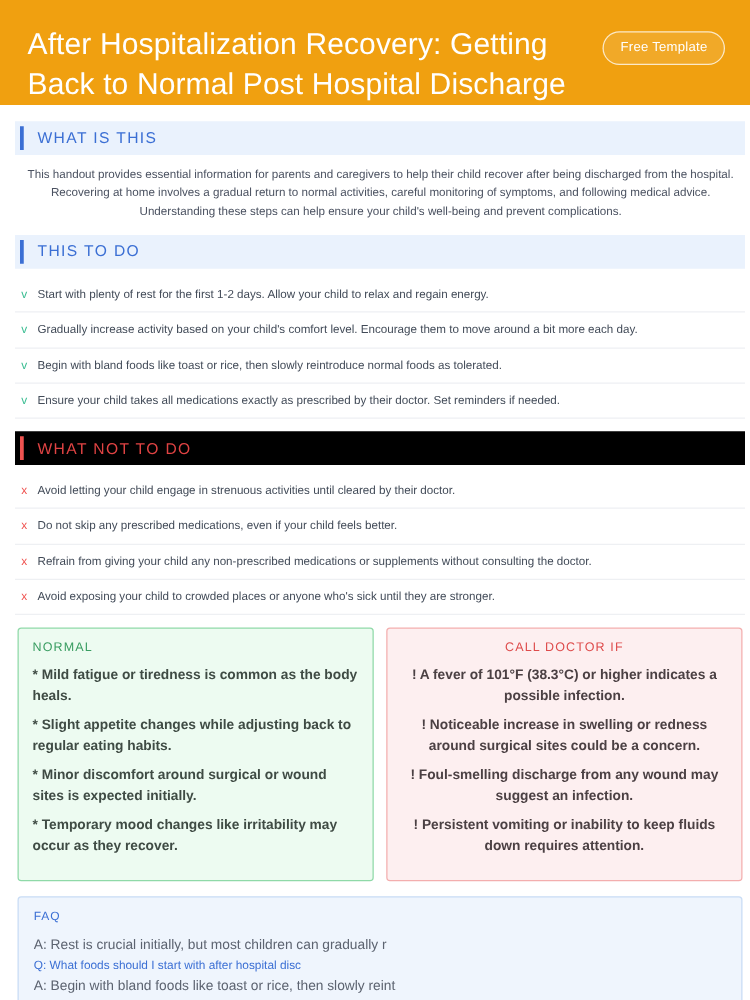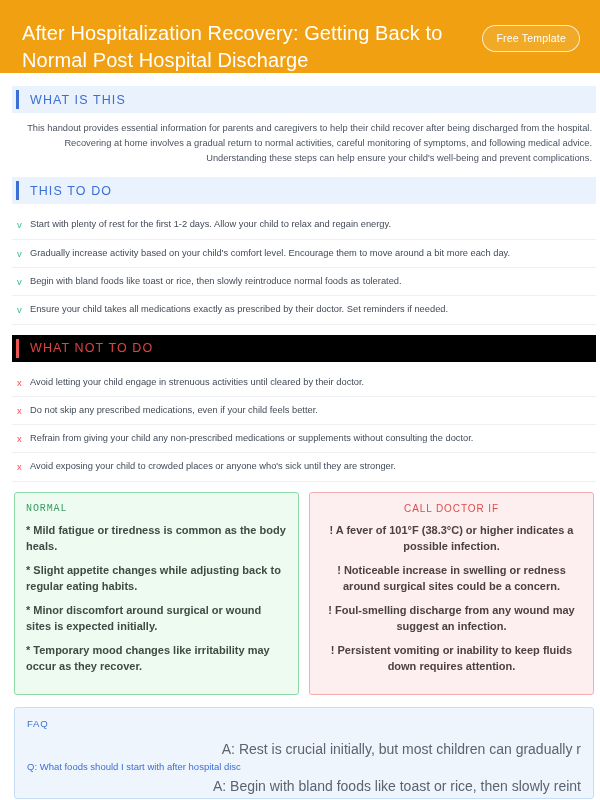--- a/index.html
+++ b/index.html
@@ -30,21 +30,21 @@
   .header {
     background: #f0a010;
     height: 120px;
     padding: 16px 14px 0 22px;
     display: flex;
     align-items: flex-start;
     justify-content: space-between;
   }
   .header-title {
     color: #ffffff;
-    font-size: 20px;
+    font-size: 24px;
     font-weight: 400;
     line-height: 1.33;
     letter-spacing: 0.1px;
     max-width: 452px;
     padding-top: 4px;
   }
   .badge {
     margin-top: 9px;
     margin-right: 6px;
     border: 1px solid rgba(255,255,255,0.75);
@@ -89,21 +89,21 @@
   .sh-red { background: #000000; }
   .sh-red .bar { background: #ef5350; }
   .sh-red .sh-title { color: #e04343; }
 
   .intro {
     font-size: 9.3px;
     line-height: 1.62;
     color: #4a5160;
     padding: 1px 4px 0 5px;
     margin-bottom: 11px;
-    text-align: right;
+    text-align: center;
   }
 
   .list { margin-bottom: 10px; }
   .list-item {
     display: flex;
     align-items: flex-start;
     font-size: 9.3px;
     line-height: 1.4;
     color: #424b58;
     padding: 7px 4px 7px 5px;
@@ -138,21 +138,21 @@
   .card-doctor {
     background: #fdeff0;
     border: 1px solid #f3aeae;
     text-align: center;
   }
   .card-title {
     font-size: 10px;
     letter-spacing: 0.9px;
     margin-bottom: 8px;
   }
-  .card-normal .card-title { color: #3a9d62; font-family: Liberation Mono, monospace; }
+  .card-normal .card-title { color: #3a9d62; }
   .card-doctor .card-title { color: #de4b4b; }
   .card-line {
     font-size: 11px;
     line-height: 1.5;
     margin-bottom: 7px;
     font-weight: bold;
   }
   .card-normal .card-line { color: #3f4b44; }
   .card-doctor .card-line { color: #4b4043; }
 
@@ -173,26 +173,25 @@
     margin-bottom: 9px;
   }
   .faq-q {
     font-size: 9.5px;
     color: #3b6fd4;
     line-height: 1.55;
     white-space: nowrap;
     overflow: hidden;
   }
   .faq-a {
-    font-size: 14px;
+    font-size: 11px;
     color: #5c6370;
     line-height: 1.6;
     white-space: nowrap;
     overflow: hidden;
-    text-align: right;
   }
 
   
   .footer-rule {
     height: 3px;
     background: #f0a010;
     margin-top: auto;
   }
   .footer {
     height: 47px;

